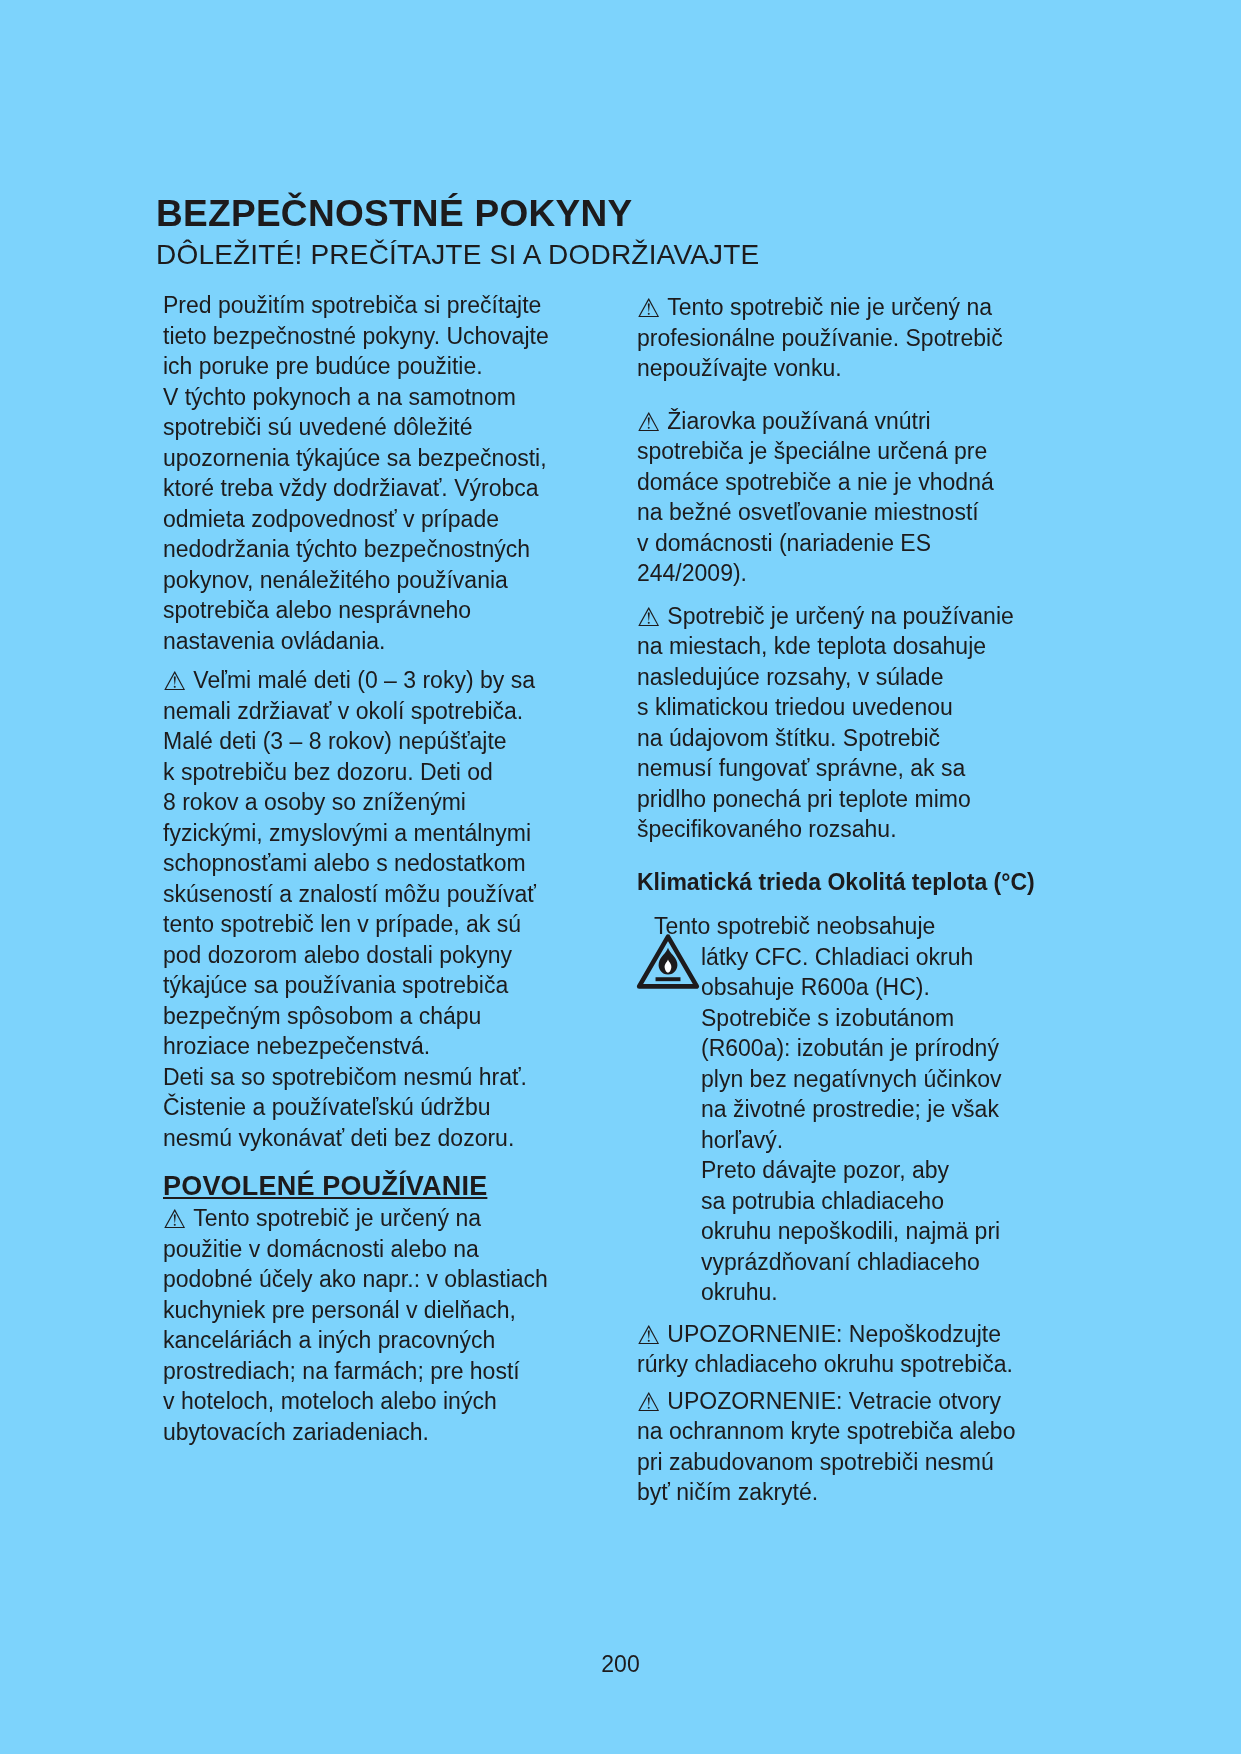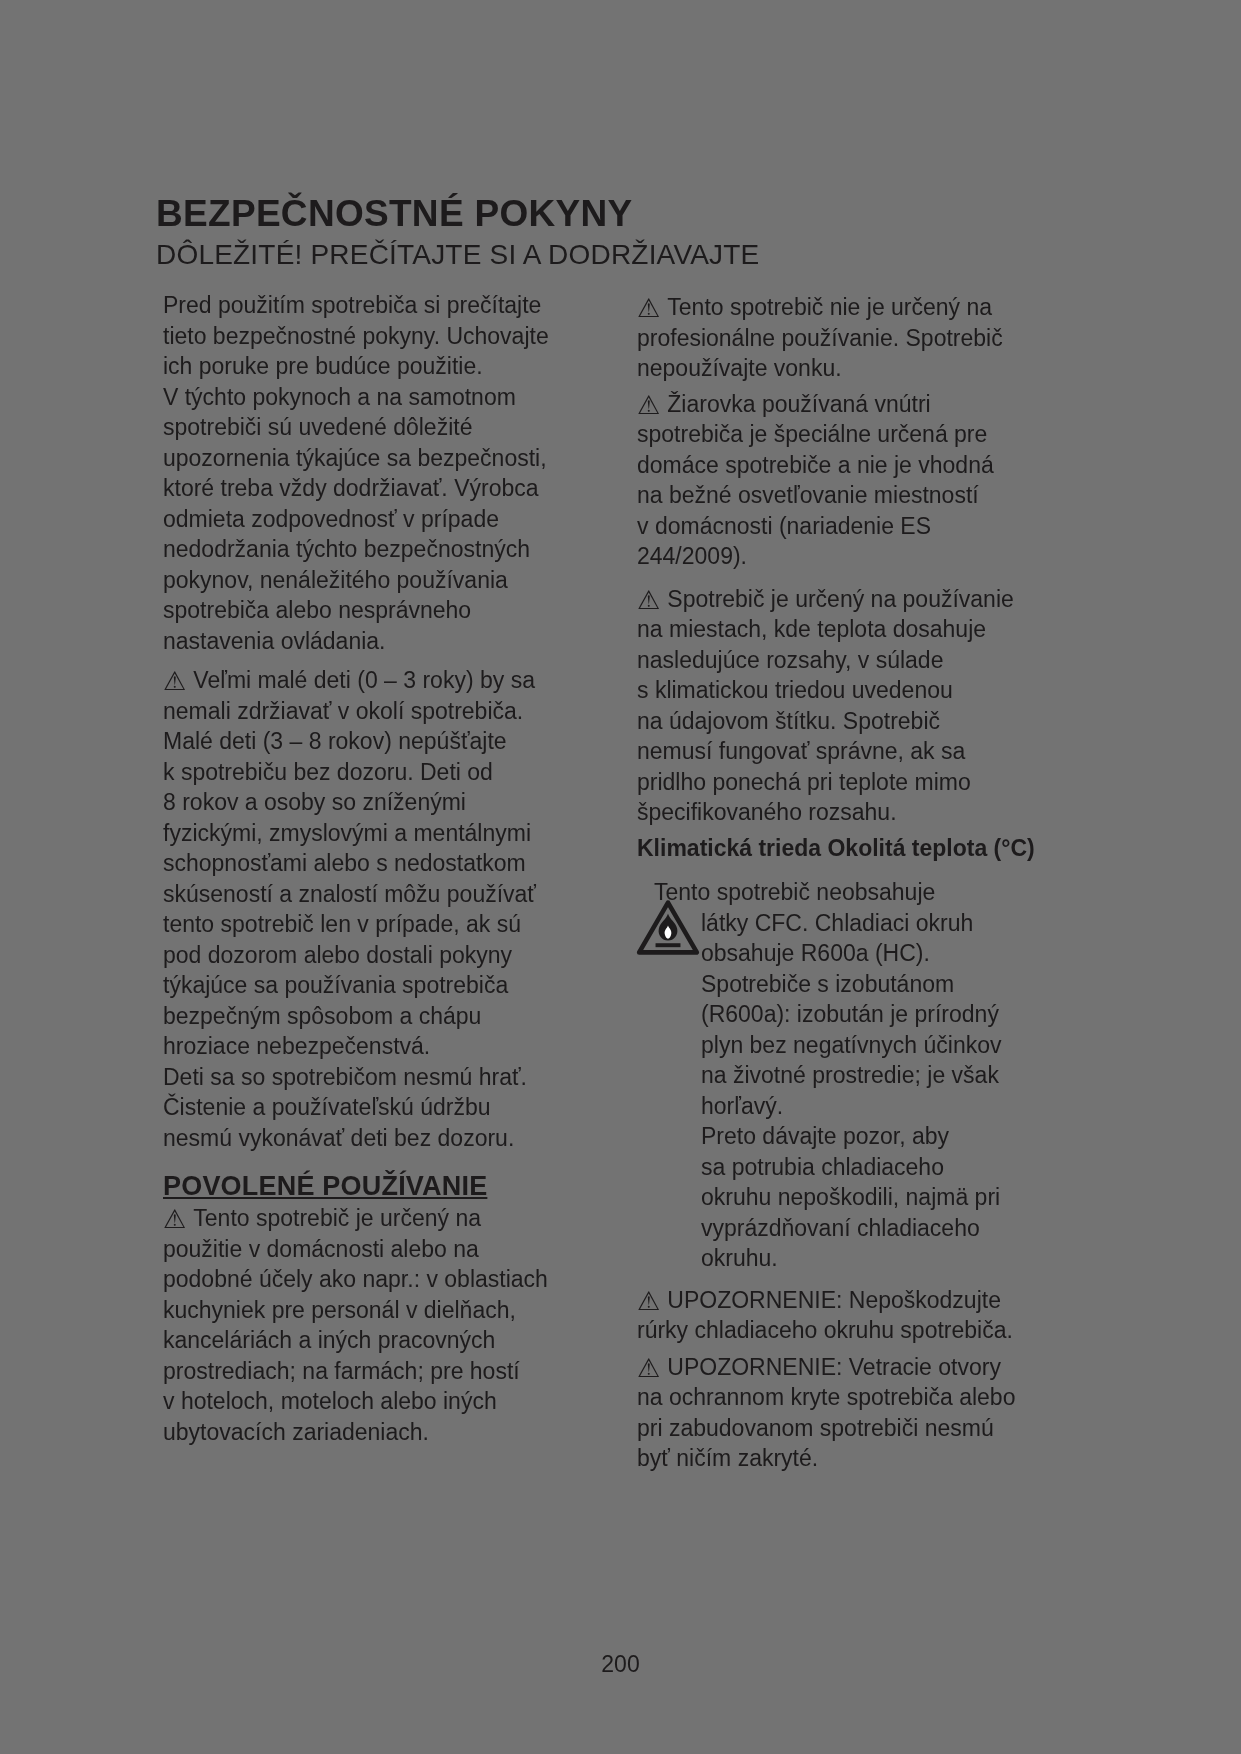--- a/index.html
+++ b/index.html
@@ -2,21 +2,21 @@
 <html><head>
 <meta charset="utf-8">
 <style>
   html, body { margin:0; padding:0; background:#ffffff; }
   body {
     width:1241px; height:1754px; position:relative;
     font-family:"Liberation Sans","DejaVu Sans",sans-serif;
     color:#1d1b1c;
     -webkit-font-smoothing:antialiased;
   }
-  .page { position:absolute; inset:0; background:#737373; }
+  .page { position:absolute; inset:0; background:#7dd3fc; }
 
   h1.title {
     position:absolute; left:156px; top:192px; margin:0;
     font-size:37px; line-height:44px; font-weight:bold; letter-spacing:.3px;
   }
   h2.subtitle {
     position:absolute; left:156px; top:238px; margin:0;
     font-size:28px; line-height:34px; font-weight:400; letter-spacing:.2px;
   }
 
@@ -35,21 +35,21 @@
   }
 
   h3.section {
     font-size:27px; line-height:34px; font-weight:bold;
     margin:16px 0 0 0; letter-spacing:.2px;text-decoration:underline;
   }
 
   .mt9  { margin-top:9px; }
   .mt11 { margin-top:11px; }
   .mt10 { margin-top:0; }
-  .mt7  { margin-top:5px; }
+  .mt7  { margin-top:22px; }
   .mt12 { margin-top:12px; }
   .mt4  { margin-top:4px; }
   .mt14 { margin-top:14px; }
   .mt6  { margin-top:6px; }
 
   .bold { font-weight:bold; }
 
   p.flame {
     position:relative;
     padding-left:64px;

